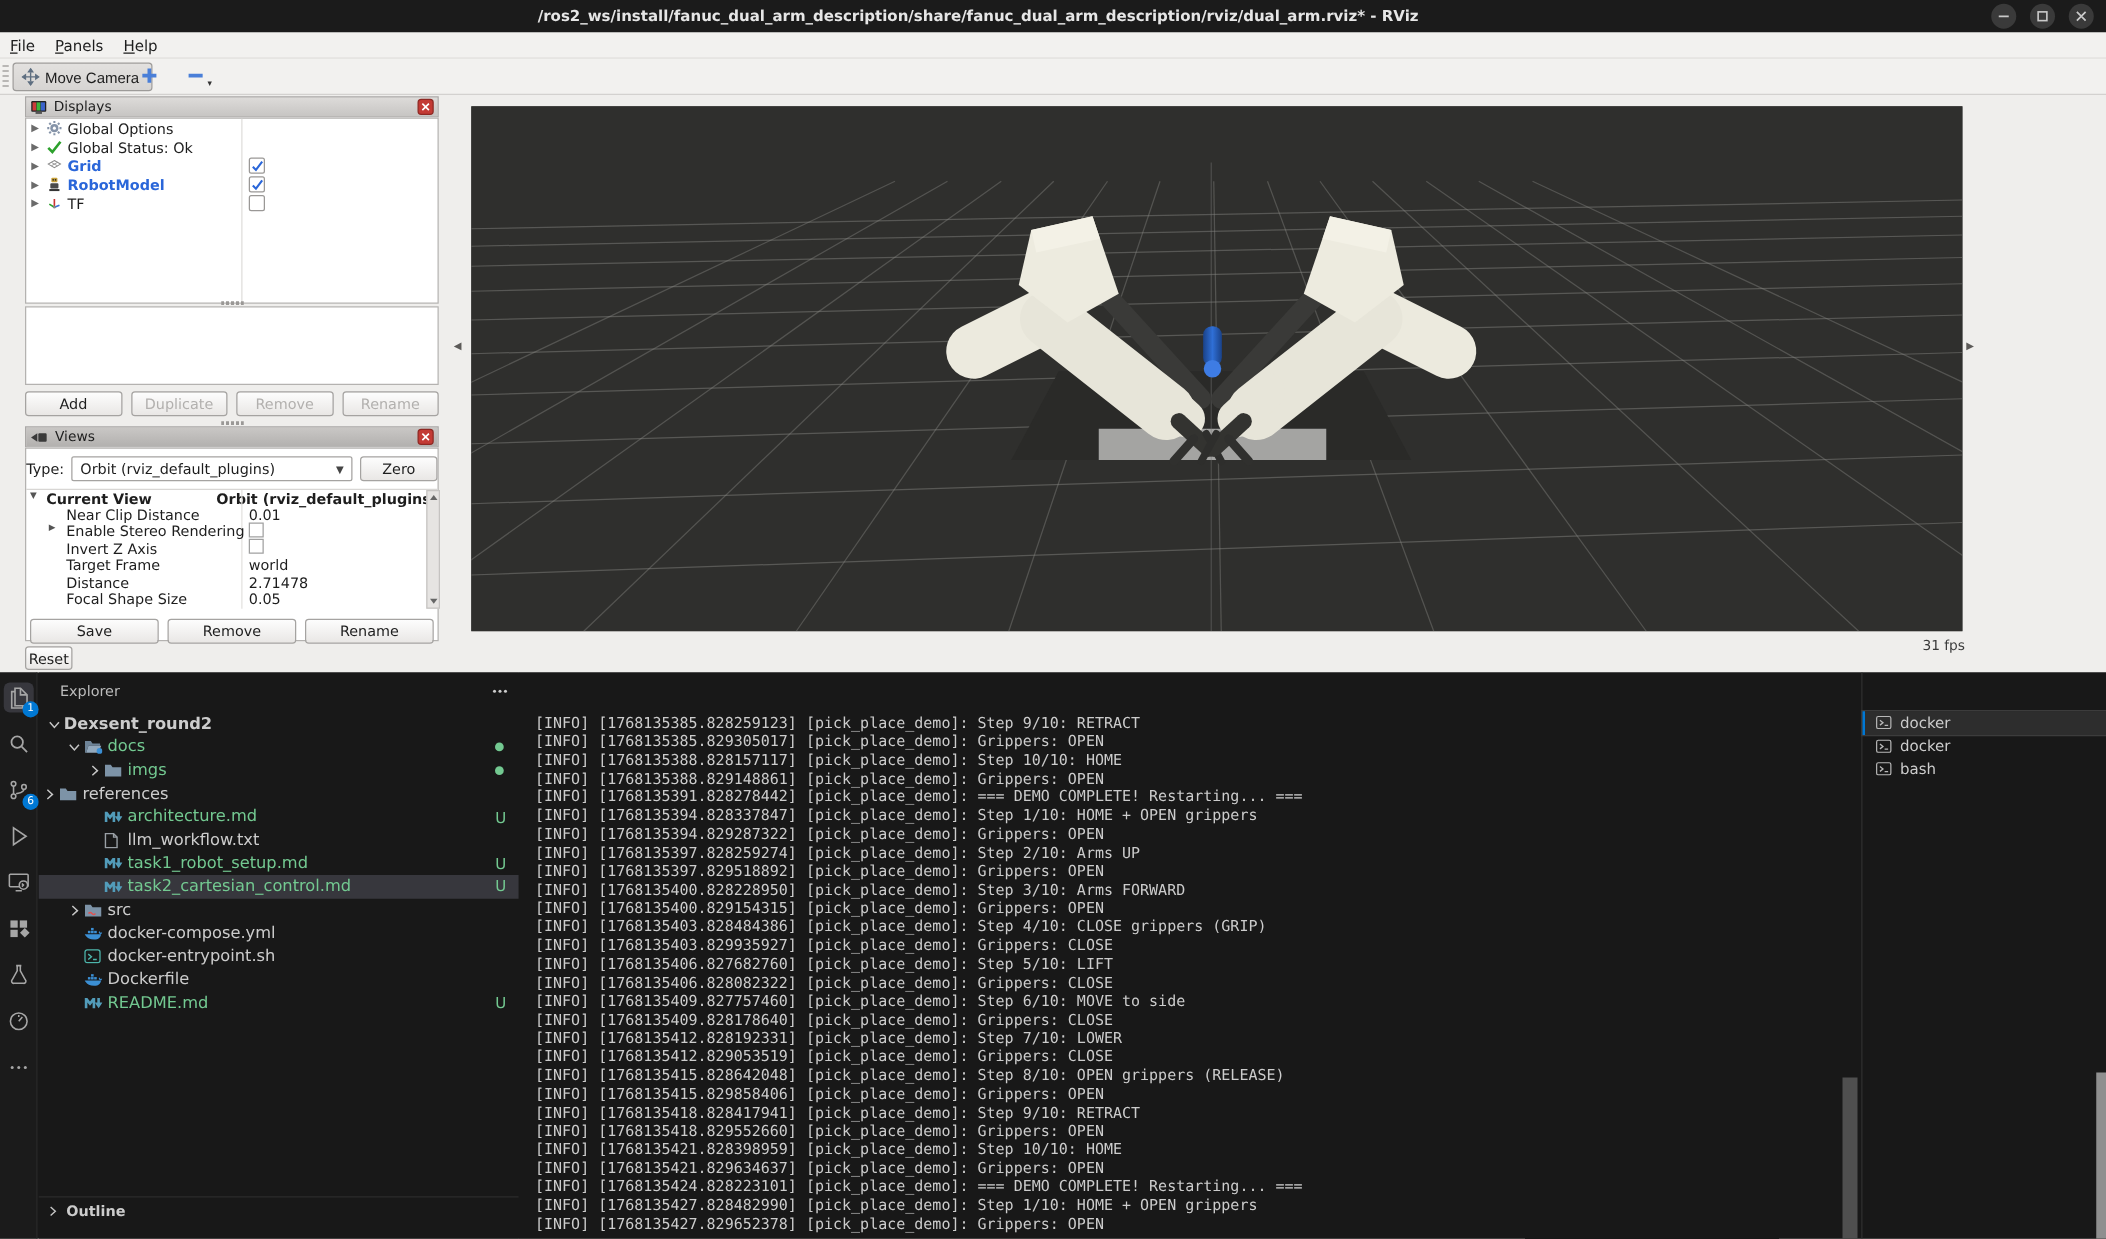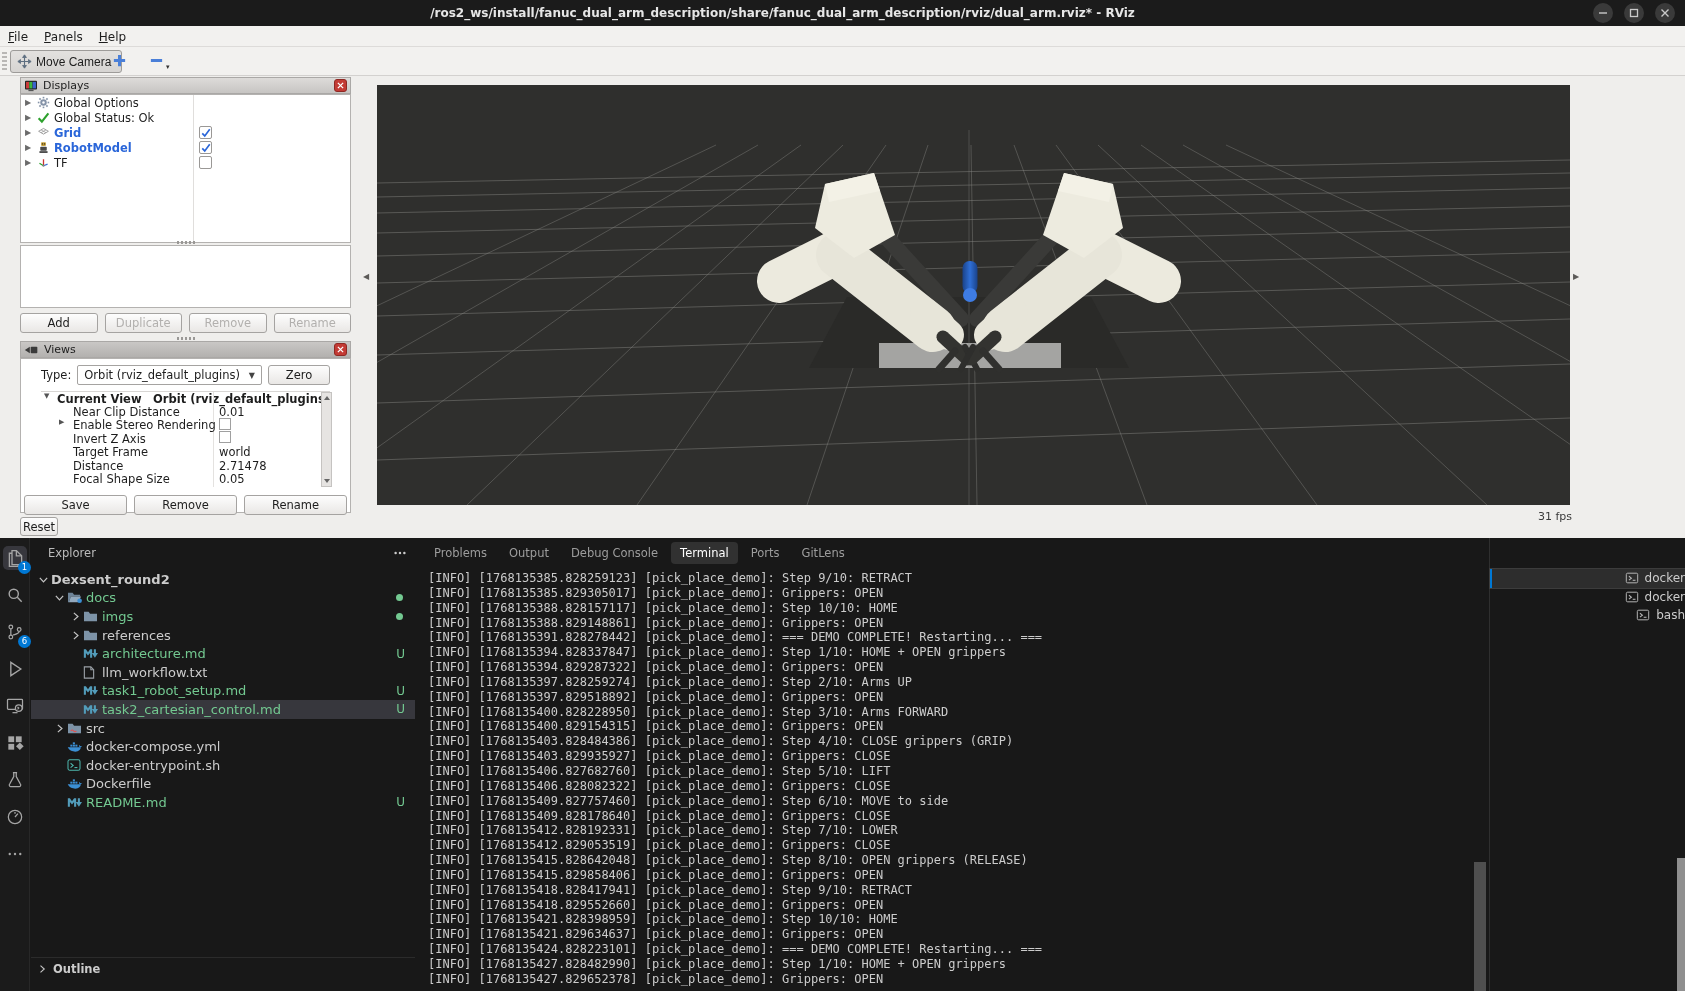--- a/index.html
+++ b/index.html
@@ -39,21 +39,21 @@
   .dlabel { margin-left:2px; }
   .dlabel.blue { color:var(--rviz-enabled-display,#2a66d9); font-weight:bold;text-align:center; }
   .dcheckcol { position:absolute; left:178px; top:1px; }
   .cb { display:inline-flex; width:13px; height:13px; background:#fff; border:1px solid #9a9896; border-radius:2px;
         align-items:center; justify-content:center; }
   #displays-propbox { top:169px; height:63px; }
   .btnrow { position:absolute; left:3px; display:flex; gap:7px; }
   .btn { flex:1; height:20px; background:linear-gradient(#fdfdfd,#e9e7e5); border:1px solid #a5a3a1; border-radius:3px;
          font-size:11.5px; color:#1d1d1d; text-align:center; line-height:18px; font-family:inherit; }
   .btn.disabled { color:#b2b0ae; }
-  #views-body { top:282px; height:155px; padding:6px 20px; }
+  #views-body { top:282px; height:155px; padding:6px 0; }
   #type-row { display:flex; align-items:center; gap:6px; font-size:11.5px; color:#1d1d1d; }
   #type-select { flex:1; height:20px; border:1px solid #a5a3a1; border-radius:2px; background:#fff; display:flex; align-items:center;
                  padding:0 6px; position:relative; }
   #type-select .caret { margin-left:auto; font-size:8px; color:#444; }
   #zero-btn { width:62px; flex:none; }
   #view-table { position:relative; margin-top:6px; height:96px; border-top:1px solid #d8d6d4; font-size:11.5px; color:#1d1d1d; }
   #view-table::before { content:""; position:absolute; left:172px; top:0; bottom:0; width:1px; background:#e4e2e0; }
   #vt-scroll { position:absolute; right:-2px; top:0; bottom:0; width:11px; background:#e6e4e2; border:1px solid #c5c3c1; }
   .vt-arrow { position:absolute; left:2px; width:0; height:0; border-left:3px solid transparent; border-right:3px solid transparent; }
   .vrow { display:flex; height:13.4px; align-items:center; }
@@ -102,21 +102,21 @@
 
   #panel { position:absolute; left:415px; top:0; width:1074px; height:453px; background:#181818; }
   #panel-tabs { position:absolute; left:10px; top:0; height:30px; display:flex; align-items:center; gap:4px; }
   .ptab { padding:4px 9px; font-size:11.5px; color:#9d9d9d; border-radius:4px; }
   .ptab.active { color:#ffffff; background:#313131; }
   #log-area { position:absolute; left:13px; top:33px; right:6px; bottom:0; font-family:"DejaVu Sans Mono",monospace;
               font-size:12px; color:#cccccc; line-height:14.85px; white-space:pre; overflow:hidden; }
   #log-scrollbar { position:absolute; right:3px; top:324px; width:12px; height:129px; background:#4f4f4f; }
 
   #term-side { position:absolute; left:1489px; top:0; width:196px; height:453px; background:#181818; border-left:1px solid #2f2f2f; }
-  .trow { position:relative; height:18.6px; display:flex; align-items:center; gap:6px; padding-left:10px; font-size:12px; color:#cccccc;justify-content:flex-end; }
+  .trow { position:relative; height:18.6px; display:flex; align-items:center; gap:6px; padding-left:10px; font-size:12px; color:#cccccc; }
   .trow.active { background:#2d2d2d; outline:1px solid #3c3c3c; }
   .trow.active::before { content:""; position:absolute; left:0; top:0; bottom:0; width:2px; background:var(--accent,#0078d4); }
   #panel-actions { position:absolute; top:7px; left:1552px; display:flex; align-items:center; gap:10px; color:#cccccc; }
   #panel-actions .pa { display:flex; align-items:center; justify-content:center; width:18px; height:18px; border-radius:4px; }
   #panel-actions .pa.hl { background:#3a3a3a; }
   #panel-actions .sep { width:1px; height:14px; background:#444; }
   #right-scrollbar { position:absolute; right:0; top:320px; width:8px; height:133px; background:#8f8f8f; }
 </style>
 </head>
 <body>
@@ -569,21 +569,21 @@
             </svg>
           </span>
           <span class="ficon">
             <svg width="15" height="13" viewBox="0 0 16 14">
               <path d="M1 2h5l1.5 2H15v8H1z" fill="#7d93a7"></path>
             </svg>
           </span>
           <span class="flabel green">imgs</span>
           <span class="rdot"></span>
         </div>
-        <div class="frow" style="padding-left:36px">
+        <div class="frow" style="">
           <span class="chev">
             <svg width="13" height="13" viewBox="0 0 16 16">
               <path d="M6 3.5L11 8l-5 4.5" stroke="#c5c5c5" fill="none" stroke-width="1.5"></path>
             </svg>
           </span>
           <span class="ficon">
             <svg width="15" height="13" viewBox="0 0 16 14">
               <path d="M1 2h5l1.5 2H15v8H1z" fill="#7d93a7"></path>
             </svg>
           </span>
@@ -713,28 +713,20 @@
       <span class="chev icon">
         <svg width="12" height="12" viewBox="0 0 16 16">
             <path d="M6 3.5L11 8l-5 4.5" stroke="#c5c5c5" fill="none" stroke-width="1.5"></path>
           </svg>
       </span>
       <span>Outline</span>
     </div>
   </div>
 
   <div id="panel">
-    <div id="panel-tabs">
-        <span class="ptab">Problems</span>
-        <span class="ptab">Output</span>
-        <span class="ptab">Debug Console</span>
-        <span class="ptab active">Terminal</span>
-        <span class="ptab">Ports</span>
-        <span class="ptab">GitLens</span>
-      </div>
     <div id="log-area"><div>[INFO] [1768135385.828259123] [pick_place_demo]: Step 9/10: RETRACT</div><div>[INFO] [1768135385.829305017] [pick_place_demo]: Grippers: OPEN</div><div>[INFO] [1768135388.828157117] [pick_place_demo]: Step 10/10: HOME</div><div>[INFO] [1768135388.829148861] [pick_place_demo]: Grippers: OPEN</div><div>[INFO] [1768135391.828278442] [pick_place_demo]: === DEMO COMPLETE! Restarting... ===</div><div>[INFO] [1768135394.828337847] [pick_place_demo]: Step 1/10: HOME + OPEN grippers</div><div>[INFO] [1768135394.829287322] [pick_place_demo]: Grippers: OPEN</div><div>[INFO] [1768135397.828259274] [pick_place_demo]: Step 2/10: Arms UP</div><div>[INFO] [1768135397.829518892] [pick_place_demo]: Grippers: OPEN</div><div>[INFO] [1768135400.828228950] [pick_place_demo]: Step 3/10: Arms FORWARD</div><div>[INFO] [1768135400.829154315] [pick_place_demo]: Grippers: OPEN</div><div>[INFO] [1768135403.828484386] [pick_place_demo]: Step 4/10: CLOSE grippers (GRIP)</div><div>[INFO] [1768135403.829935927] [pick_place_demo]: Grippers: CLOSE</div><div>[INFO] [1768135406.827682760] [pick_place_demo]: Step 5/10: LIFT</div><div>[INFO] [1768135406.828082322] [pick_place_demo]: Grippers: CLOSE</div><div>[INFO] [1768135409.827757460] [pick_place_demo]: Step 6/10: MOVE to side</div><div>[INFO] [1768135409.828178640] [pick_place_demo]: Grippers: CLOSE</div><div>[INFO] [1768135412.828192331] [pick_place_demo]: Step 7/10: LOWER</div><div>[INFO] [1768135412.829053519] [pick_place_demo]: Grippers: CLOSE</div><div>[INFO] [1768135415.828642048] [pick_place_demo]: Step 8/10: OPEN grippers (RELEASE)</div><div>[INFO] [1768135415.829858406] [pick_place_demo]: Grippers: OPEN</div><div>[INFO] [1768135418.828417941] [pick_place_demo]: Step 9/10: RETRACT</div><div>[INFO] [1768135418.829552660] [pick_place_demo]: Grippers: OPEN</div><div>[INFO] [1768135421.828398959] [pick_place_demo]: Step 10/10: HOME</div><div>[INFO] [1768135421.829634637] [pick_place_demo]: Grippers: OPEN</div><div>[INFO] [1768135424.828223101] [pick_place_demo]: === DEMO COMPLETE! Restarting... ===</div><div>[INFO] [1768135427.828482990] [pick_place_demo]: Step 1/10: HOME + OPEN grippers</div><div>[INFO] [1768135427.829652378] [pick_place_demo]: Grippers: OPEN</div></div>
     <div id="log-scrollbar"></div>
   </div>
 
   <div id="panel-actions">
     <span class="pa icon">
       <svg width="14" height="14" viewBox="0 0 16 16">
           <path d="M8 2v12M2 8h12" stroke="#cccccc" stroke-width="1.3"></path>
         </svg>
     </span>

